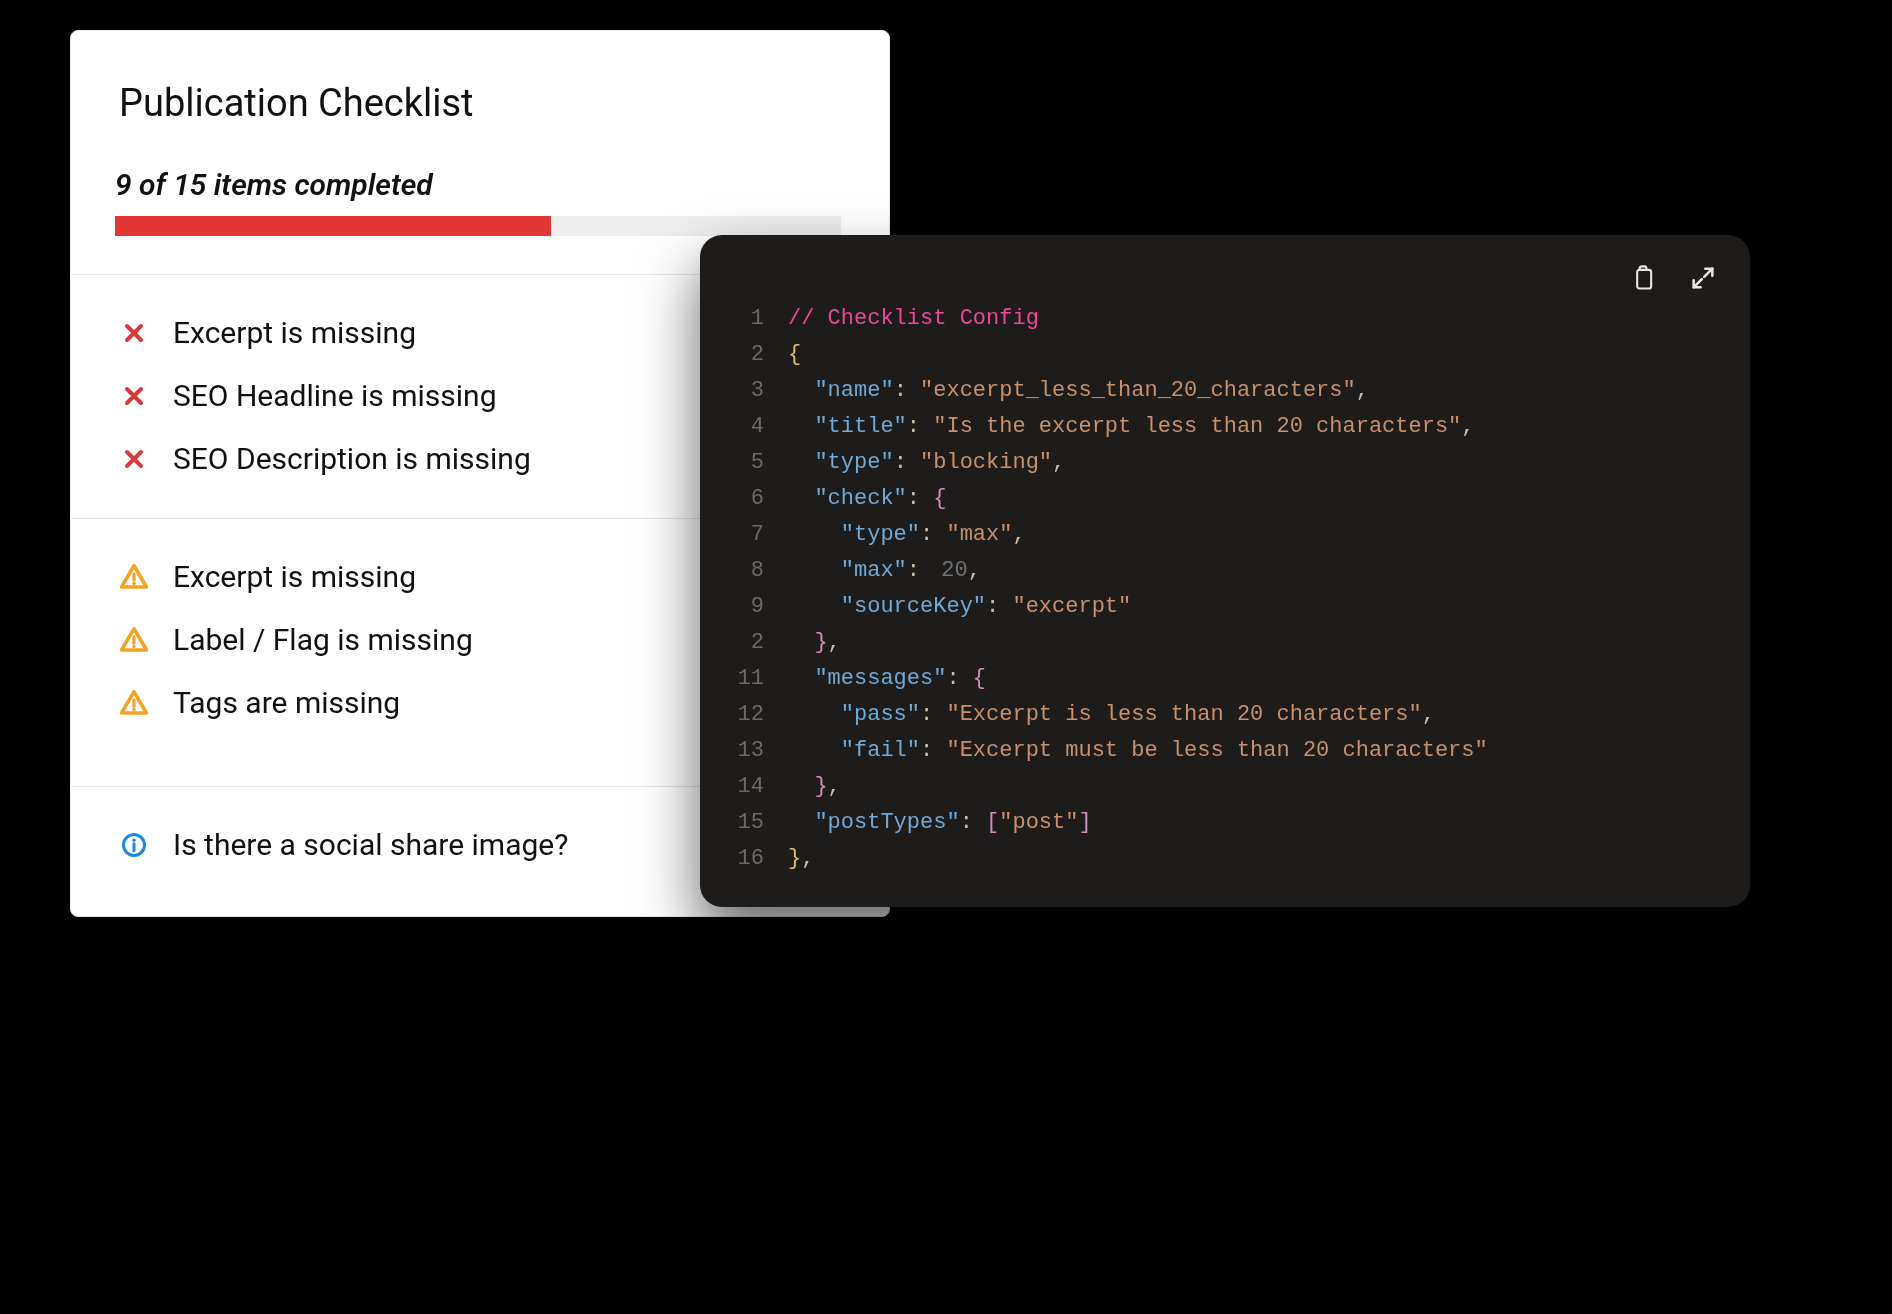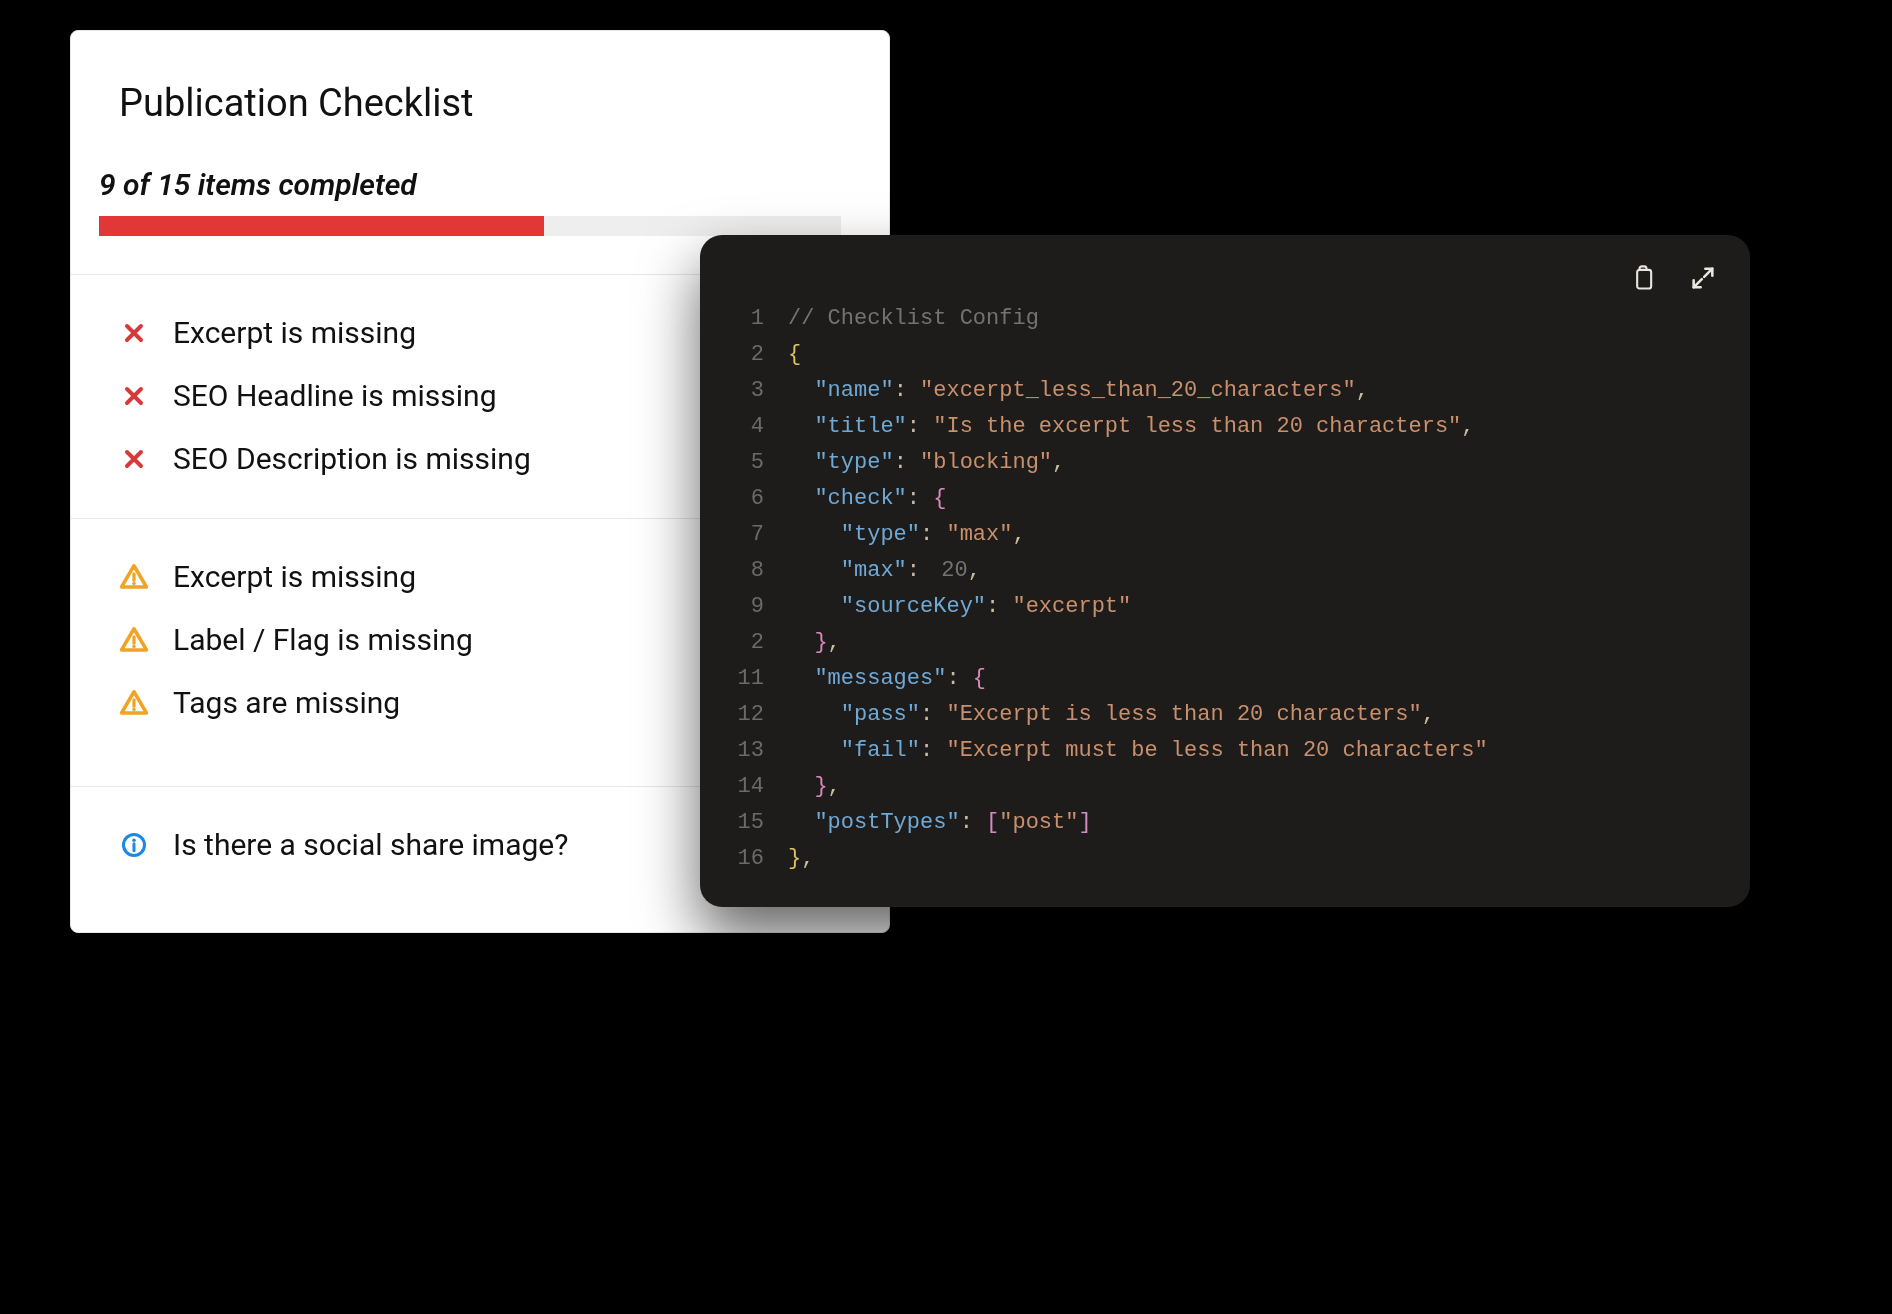--- a/index.html
+++ b/index.html
@@ -30,21 +30,21 @@
     border: 1px solid #e5e5e5;
     padding: 50px 0 0 0;
   }
   .card-title {
     font-size: 38px;
     font-weight: 400;
     color: #111;
     padding: 0 48px 42px 48px;
   }
   .progress-wrap {
-    padding: 0 48px 0 28px;
+    padding: 0 48px 0 44px;
   }
   .progress-label {
     font-size: 30px;
     font-weight: 600;
     font-style: italic;
     color: #111;
     margin-bottom: 14px;
   }
   .progress-bar {
     width: 100%;
@@ -126,21 +126,21 @@
     white-space: pre;
   }
   .gut {
     display: inline-block;
     width: 42px;
     text-align: right;
     color: #6b6a68;
     margin-right: 24px;
     user-select: none;
   }
-  .cmt { color: #737373; margin-top: 8px; }
+  .cmt { color: #ec4899; margin-top: 8px; }
   .pun { color: #cbbca6; }
   .key { color: #6fa9d6; }
   .str { color: #c9906e; }
   .num { color: #737373; margin-left: 8px; }
   .br-yellow { color: #e0c068; }
   .br-pink { color: #d68bbf; }
 </style>
 </head>
 <body>
 
@@ -210,21 +210,21 @@
               <path d="M12 3 L22 20 L2 20 Z" fill="none" stroke="#f0a426" stroke-width="2.8" stroke-linejoin="round"></path>
               <line x1="12" y1="9.5" x2="12" y2="14.5" stroke="#f0a426" stroke-width="2.6" stroke-linecap="round"></line>
               <circle cx="12" cy="17.2" r="1.4" fill="#f0a426"></circle>
             </svg>
         </span>
         <span class="check-text">Tags are missing</span>
       </div>
       <div style="height:24px"></div>
     </div>
 
-    <div class="section" style="padding-bottom:56px;">
+    <div class="section" style="padding-bottom:40px;">
       <div class="check-item">
         <span class="check-icon icon-info">
           <svg viewBox="0 0 24 24">
               <circle cx="12" cy="12" r="9" fill="none" stroke="#1e88e5" stroke-width="2.6"></circle>
               <circle cx="12" cy="8" r="1.5" fill="#1e88e5"></circle>
               <line x1="12" y1="11" x2="12" y2="17" stroke="#1e88e5" stroke-width="2.6" stroke-linecap="round"></line>
             </svg>
         </span>
         <span class="check-text">Is there a social share image?</span>
       </div>

